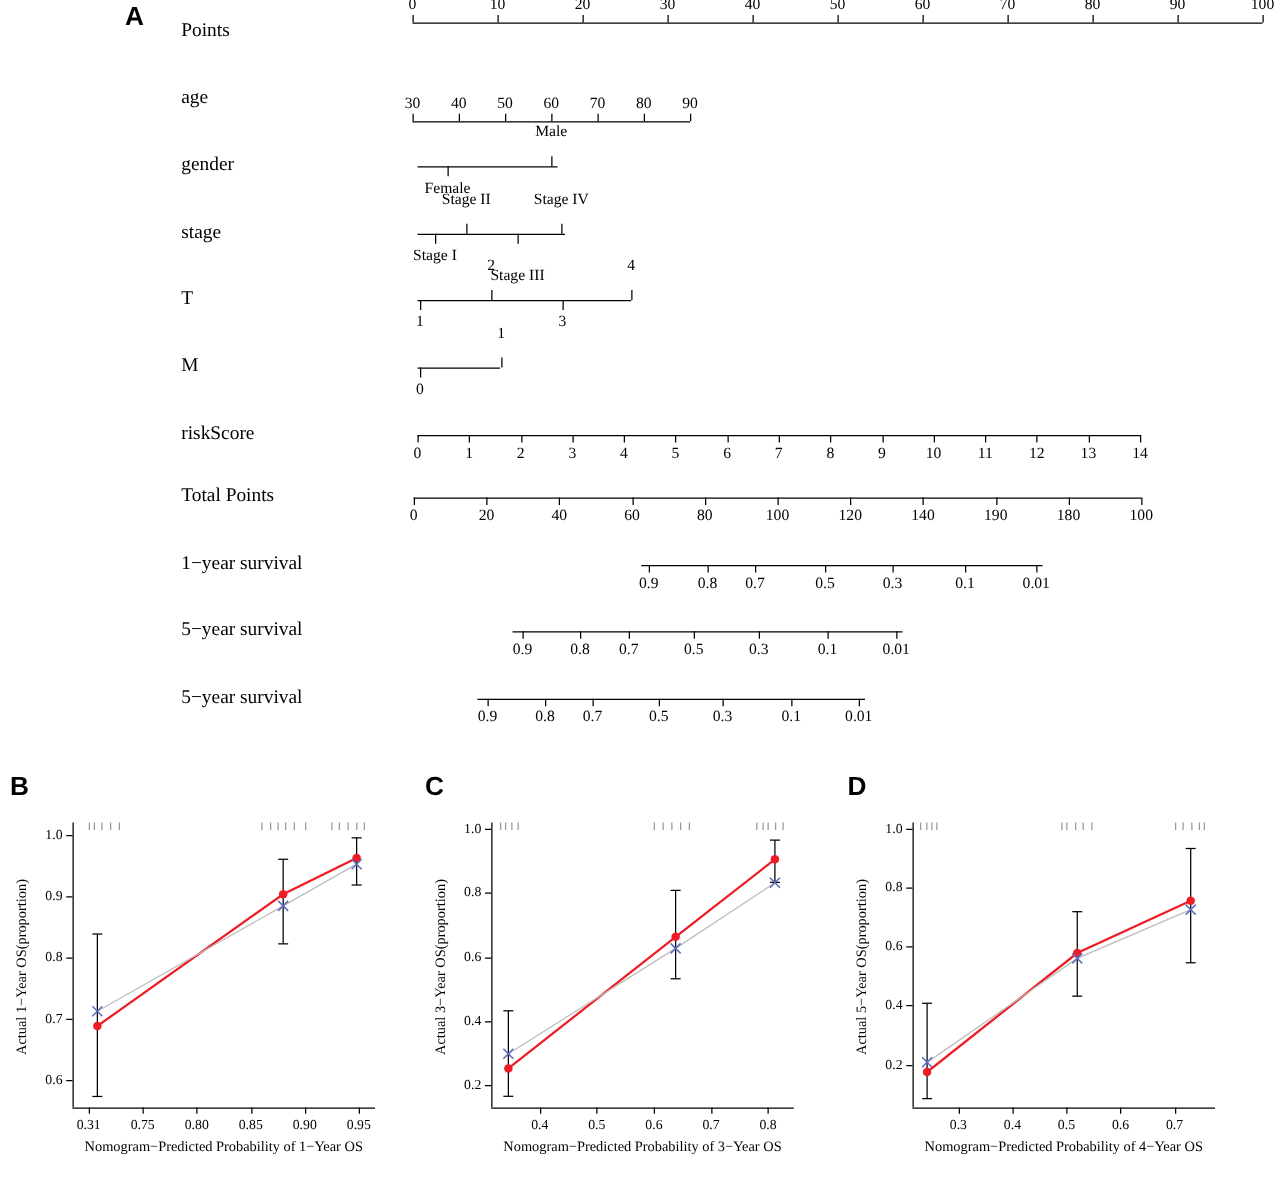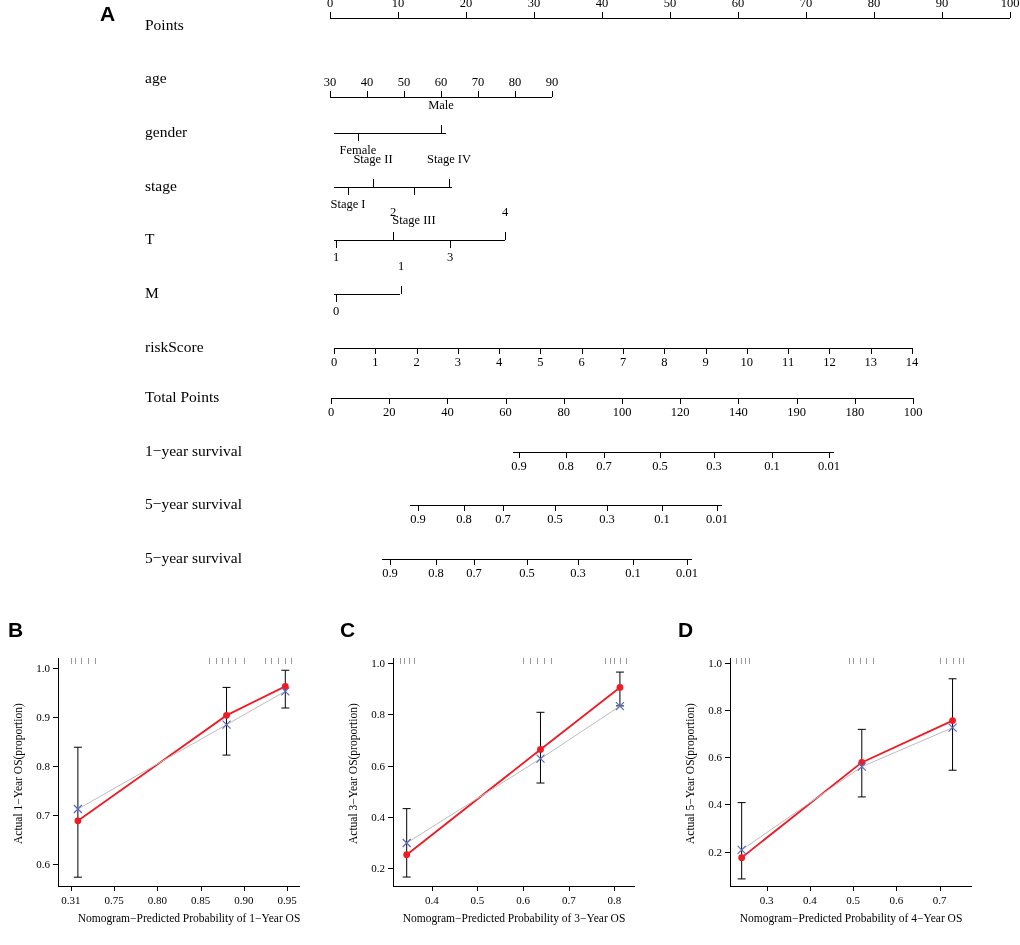--- a/index.html
+++ b/index.html
@@ -262,21 +262,21 @@
     <div class="xtlab" style="left: 114.179px; top: 254px;">0.75</div>
     <div class="xtick" style="left: 157.393px; top: 246px; width: 1px; height: 5px;"></div>
     <div class="xtlab" style="left: 157.393px; top: 254px;">0.80</div>
     <div class="xtick" style="left: 200.607px; top: 246px; width: 1px; height: 5px;"></div>
     <div class="xtlab" style="left: 200.607px; top: 254px;">0.85</div>
     <div class="xtick" style="left: 243.821px; top: 246px; width: 1px; height: 5px;"></div>
     <div class="xtlab" style="left: 243.821px; top: 254px;">0.90</div>
     <div class="xtick" style="left: 287.036px; top: 246px; width: 1px; height: 5px;"></div>
     <div class="xtlab" style="left: 287.036px; top: 254px;">0.95</div>
     <div class="ylabel" style="left: 12px; top: 204px;">Actual 1−Year OS(proportion)</div>
-    <div class="xlabel" style="left: 189px; top: 272px;">Nomogram−Predicted Probability of 1−Year OS</div>
+    <div class="xlabel" style="left: 179px; top: 272px;">Nomogram−Predicted Probability of 1−Year OS</div>
     <div class="rug" style="left: 70.9643px; top: 18px;"></div>
     <div class="rug" style="left: 75.2857px; top: 18px;"></div>
     <div class="rug" style="left: 81.3357px; top: 18px;"></div>
     <div class="rug" style="left: 88.25px; top: 18px;"></div>
     <div class="rug" style="left: 95.1643px; top: 18px;"></div>
     <div class="rug" style="left: 209.25px; top: 18px;"></div>
     <div class="rug" style="left: 216.164px; top: 18px;"></div>
     <div class="rug" style="left: 222.214px; top: 18px;"></div>
     <div class="rug" style="left: 228.264px; top: 18px;"></div>
     <div class="rug" style="left: 235.179px; top: 18px;"></div>

